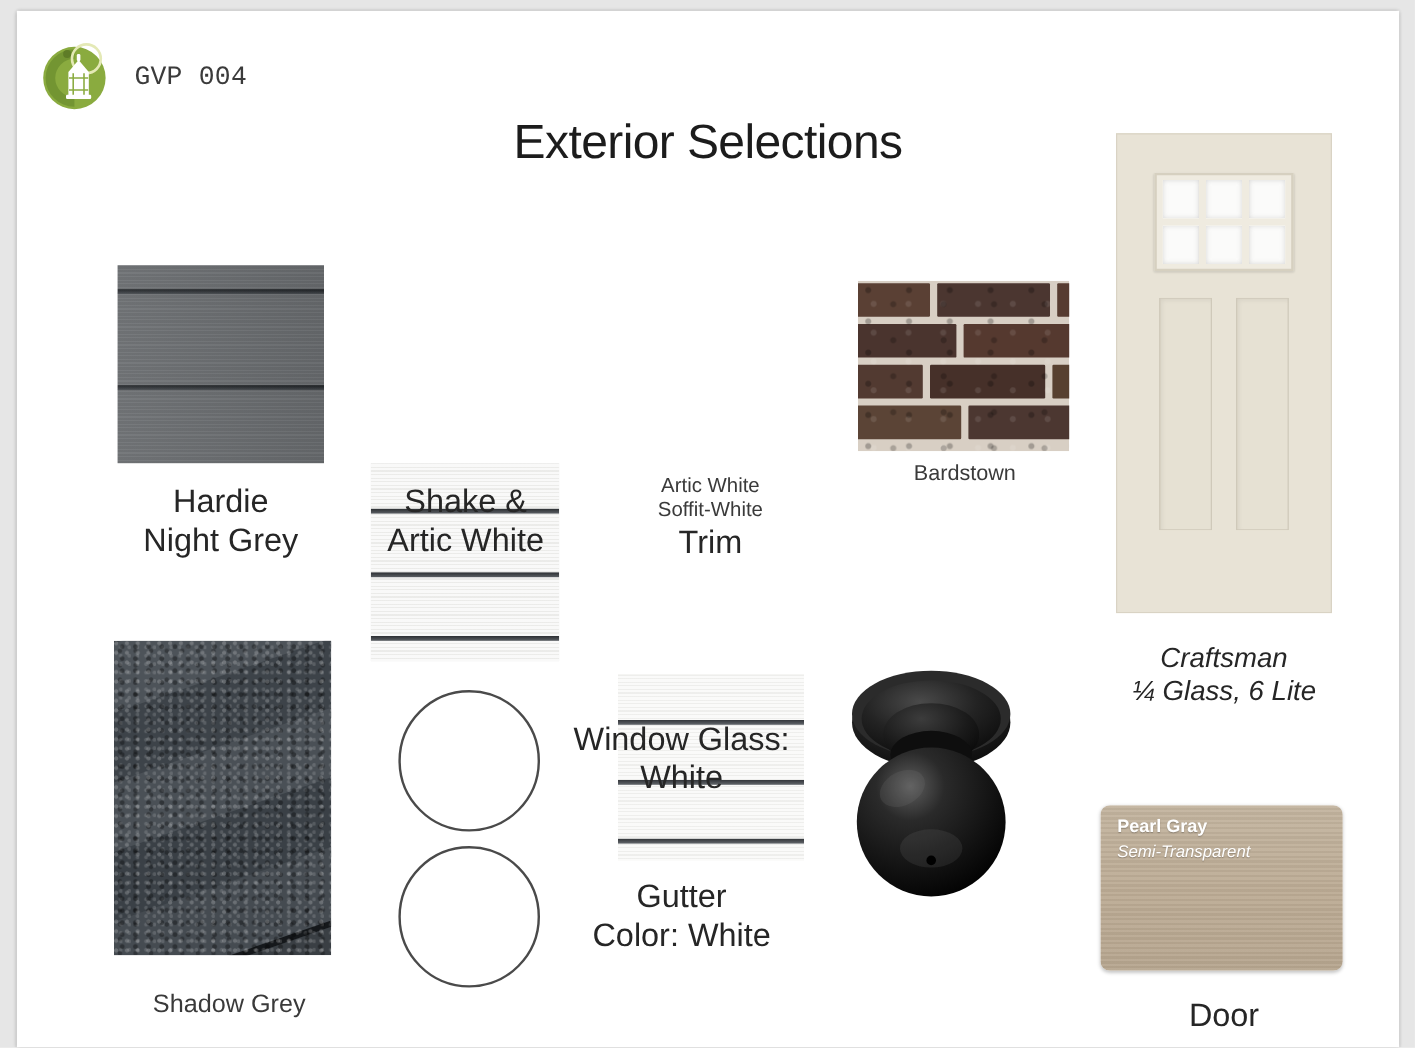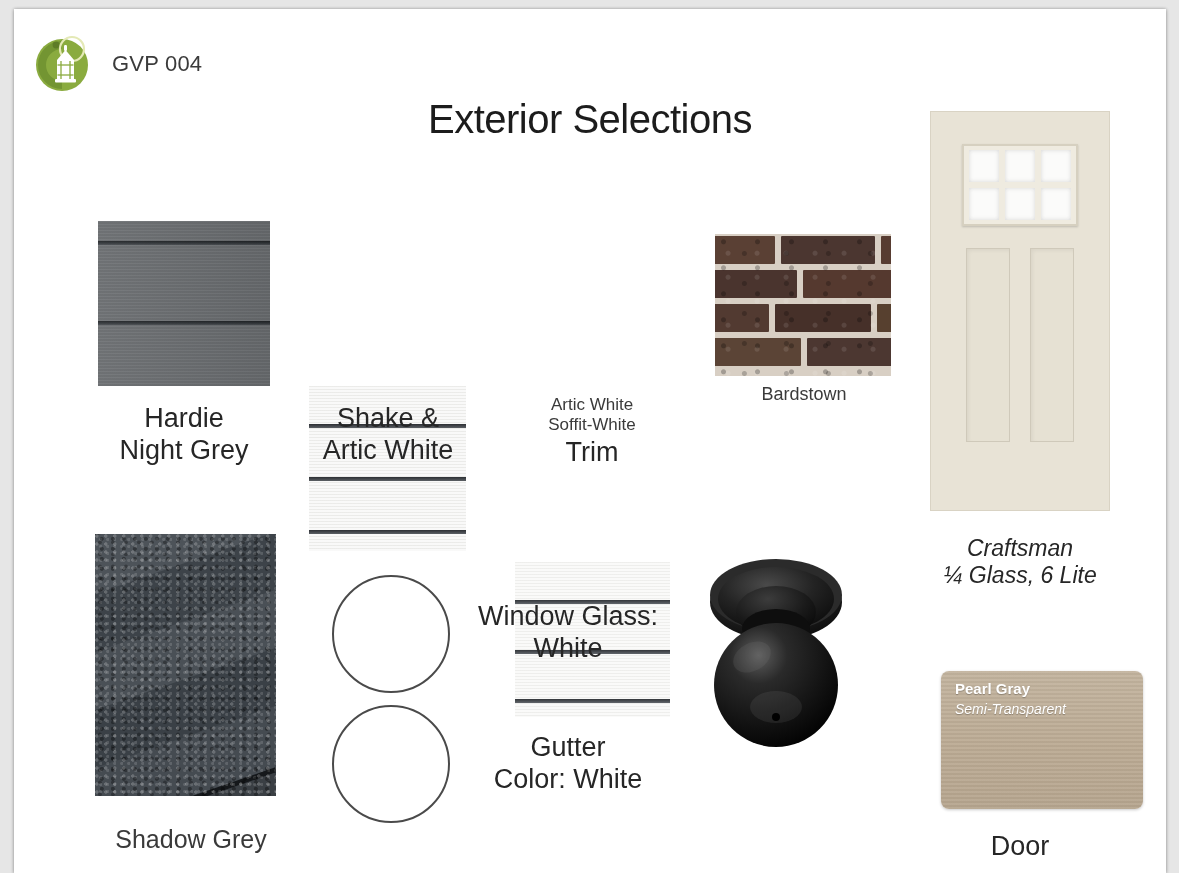--- a/index.html
+++ b/index.html
@@ -32,21 +32,21 @@
     top: 22px;
     display: flex;
     align-items: center;
     gap: 14px;
   }
   .logo-mark { width: 66px; height: 66px; display: block; }
   .logo-text {
     font-size: 22px;
     color: #3b3b3b;
     letter-spacing: 0.2px;
-    font-family: Liberation Sans, sans-serif;
+    font-family: Liberation Mono, monospace;
   }
 
   
   .slide-title {
     position: absolute;
     left: 0;
     top: 90px;
     width: 1152px;
     text-align: center;
     font-size: 40px;
@@ -294,21 +294,21 @@
         <div class="shingle-row" style="top:198px; background:#454b51;"></div>
         <div style="position:absolute; inset:0;
              background-image:
                radial-gradient(circle at 20% 25%, rgba(255,255,255,0.20) 0 1.4px, transparent 2px),
                radial-gradient(circle at 62% 48%, rgba(0,0,0,0.35) 0 1.6px, transparent 2.4px),
                radial-gradient(circle at 82% 78%, rgba(255,255,255,0.14) 0 1.2px, transparent 2px),
                radial-gradient(circle at 38% 70%, rgba(0,0,0,0.30) 0 1.5px, transparent 2.2px);
              background-size: 9px 8px, 11px 10px, 7px 7px, 13px 12px;"></div>
       </div>
     </div>
-    <div class="cap cap-sm" style="position:absolute; left:82px; top:816px; width:190px; font-size:25px;">
+    <div class="cap cap-sm" style="position:absolute; left:82px; top:816px; width:190px; font-size:21px;">
       <div>Shadow Grey</div>
     </div>
 
     <div class="color-circle" style="left:318px; top:566px; width:118px; height:118px;"></div>
     <div class="cap cap-lg" style="position:absolute; left:438px; top:592px; width:232px;">
       <div>Window Glass:</div>
       <div>White</div>
     </div>
 
     <div class="color-circle" style="left:318px; top:696px; width:118px; height:118px;"></div>
@@ -342,21 +342,21 @@
         <ellipse cx="86" cy="42" rx="58" ry="32" fill="url(#rosetteG)"></ellipse>
         <ellipse cx="86" cy="55" rx="40" ry="26" fill="url(#neckG)"></ellipse>
         <ellipse cx="86" cy="72" rx="34" ry="20" fill="#0e0e0e"></ellipse>
         <circle cx="86" cy="128" r="62" fill="url(#ballG)"></circle>
         <ellipse cx="62" cy="100" rx="20" ry="14" fill="#7a7a7a" opacity="0.18" transform="rotate(-28 62 100)"></ellipse>
         <ellipse cx="86" cy="150" rx="26" ry="16" fill="#9a9a9a" opacity="0.12"></ellipse>
         <circle cx="86" cy="160" r="4" fill="#000000"></circle>
       </svg>
     </div>
 
-    <div class="stain-card" style="left:903px; top:662px; width:202px; height:138px;margin-left:24px;">
+    <div class="stain-card" style="left:903px; top:662px; width:202px; height:138px;">
       <div class="stain-title">Pearl Gray</div>
       <div class="stain-sub">Semi-Transparent</div>
     </div>
     <div class="cap cap-lg" style="position:absolute; left:900px; top:822px; width:212px;">
       <div>Door</div>
     </div>
 
   </div>
 </div>
 

